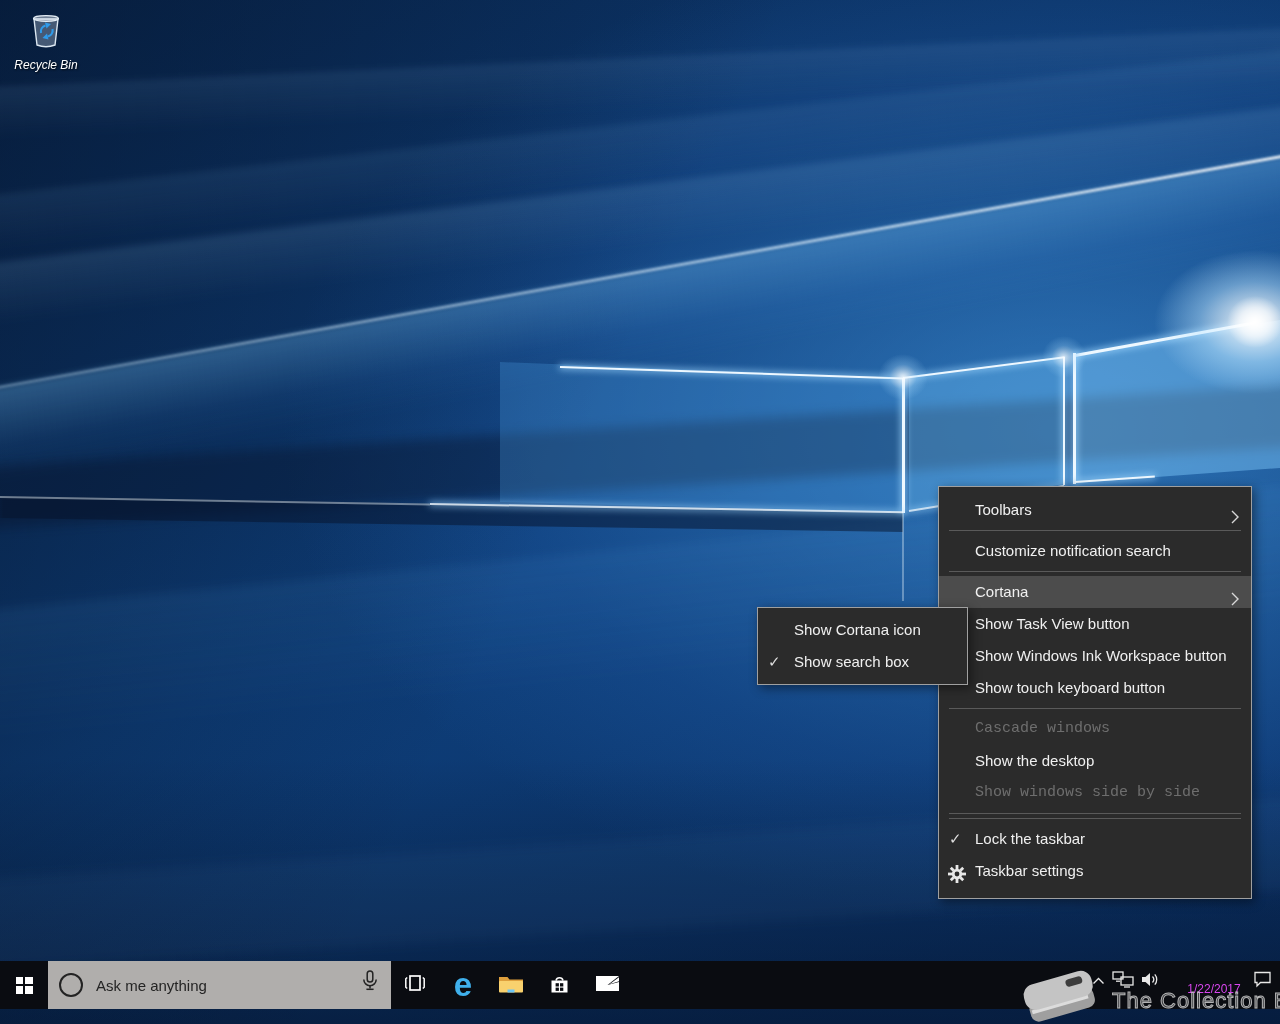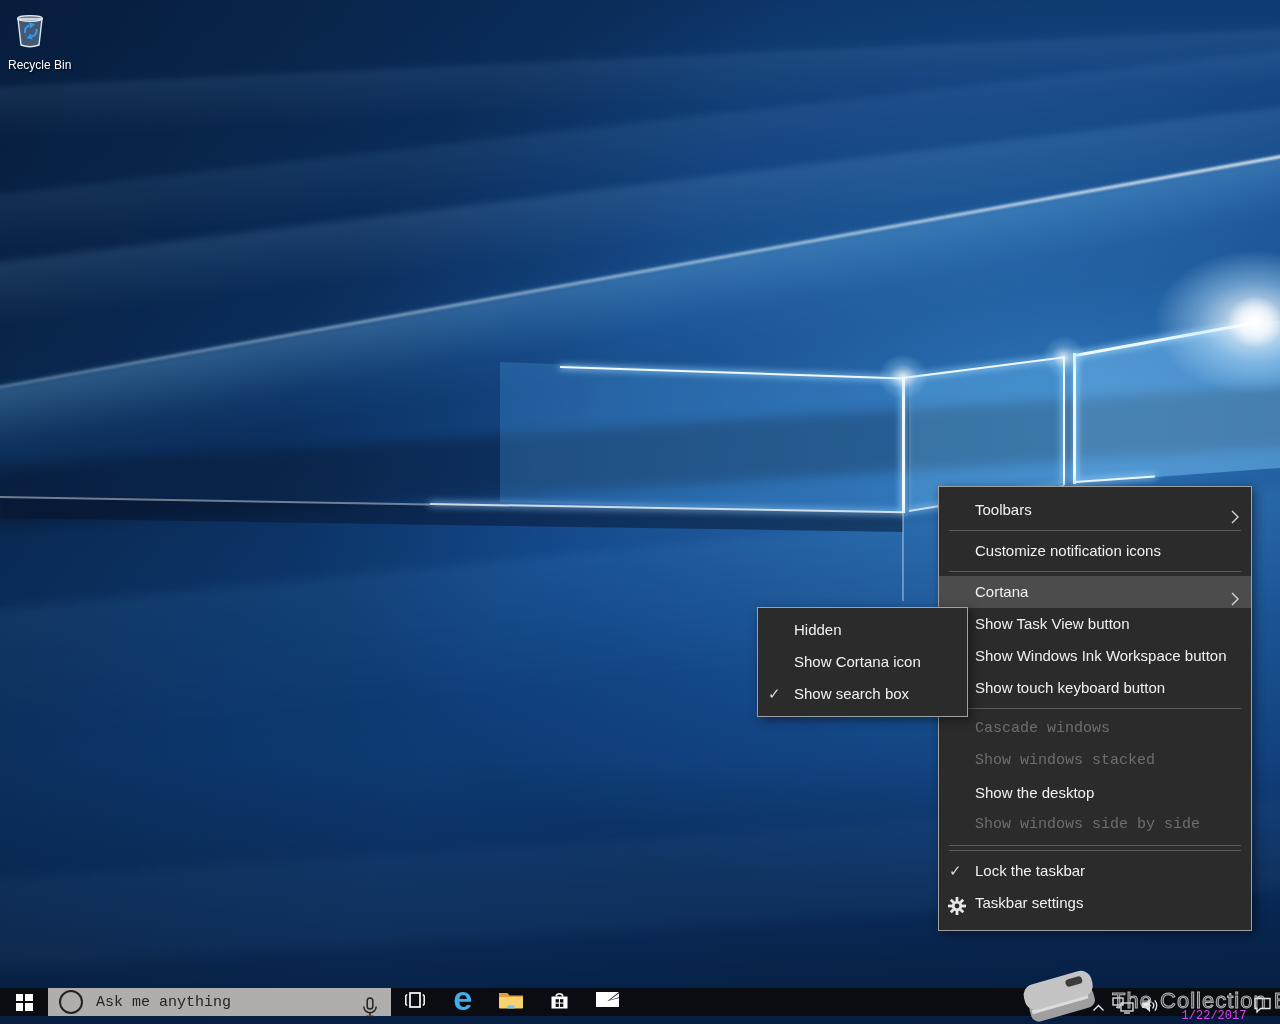--- a/index.html
+++ b/index.html
@@ -44,40 +44,40 @@
   .g-main{left:1115px;top:222px;width:280px;height:200px;
           background:radial-gradient(closest-side,rgba(255,255,255,.95),rgba(190,230,255,.45) 40%,rgba(0,0,0,0) 72%);}
   .g-core{left:1227px;top:296px;width:56px;height:52px;
           background:radial-gradient(closest-side,#ffffff,rgba(255,255,255,.6) 55%,rgba(0,0,0,0));}
   .g-knot{left:878px;top:354px;width:50px;height:46px;
           background:radial-gradient(closest-side,rgba(255,255,255,.8),rgba(170,220,255,.3) 55%,rgba(0,0,0,0));}
   .g-knot2{left:1042px;top:336px;width:44px;height:42px;
           background:radial-gradient(closest-side,rgba(255,255,255,.7),rgba(170,220,255,.25) 55%,rgba(0,0,0,0));}
 
   
-  .bin{position:absolute;left:8px;top:6px;width:76px;z-index:5;cursor:default;}
+  .bin{position:absolute;left:8px;top:6px;width:76px;text-align:center;z-index:5;cursor:default;font-style:italic;}
   .bin-label{margin-top:2px;color:#fff;font-size:12px;text-shadow:1px 1px 2px rgba(0,0,0,.85);}
 
   
   .menu{position:absolute;background:#2b2b2b;border:1px solid #a0a0a0;
         color:#f0f0f0;font-size:15px;box-sizing:border-box;
         box-shadow:3px 3px 10px rgba(0,0,0,.45);}
   .main-menu{left:938px;top:486px;width:314px;padding:7px 0 11px;z-index:40;}
   .sub-menu{left:757px;top:607px;width:211px;padding:6px 0;z-index:41;}
   .mi{height:32px;line-height:32px;padding-left:36px;position:relative;white-space:nowrap;}
   .mi.hl{background:#4c4c4c;}
   .mi.dis{color:#6e6e6e;font-family:Liberation Mono, monospace;}
   .sep{height:1px;background:#5a5a5a;margin:4px 10px;}
   .check{position:absolute;left:10px;top:0;width:22px;font-size:15px;color:#dedede;}
   .chev{position:absolute;right:11px;top:9px;}
   .gearwrap{position:absolute;left:9px;top:7px;}
 
   
-  .taskbar{position:absolute;left:0;bottom:8px;width:1280px;height:28px;background:#0a0c11;
-           display:flex;align-items:stretch;z-index:50;font-family:Liberation Mono, monospace;}
+  .taskbar{position:absolute;left:0;bottom:15px;width:1280px;height:48px;background:#0a0c11;
+           display:flex;align-items:stretch;z-index:50;}
   .start{width:48px;display:flex;align-items:center;justify-content:center;}
   .winlogo{width:17px;height:17px;display:grid;grid-template-columns:1fr 1fr;grid-template-rows:1fr 1fr;gap:2px;}
   .winlogo div{background:#fff;}
   .searchbox{width:343px;background:#b0aeac;display:flex;align-items:center;position:relative;}
   .c-circle{width:20px;height:20px;border:2.2px solid #232323;border-radius:50%;margin-left:11px;flex:none;}
   .search-text{margin-left:13px;color:#242424;font-size:15px;}
   .micwrap{position:absolute;right:11px;top:9px;}
   .tbtn{width:48px;display:flex;align-items:center;justify-content:center;}
   .edge-e{font-size:33px;font-weight:bold;color:#3fb0ec;line-height:1;transform:translateY(-1px);}
   .tray{position:absolute;right:2px;top:0;height:40px;display:flex;align-items:center;z-index:51;}
@@ -135,43 +135,40 @@
       <polygon points="21,16.5 27,18 22.5,22.5" fill="#2f9bea"></polygon>
       <path d="M28.5 23 a6.5 6.5 0 0 1-4.5 7.5" stroke="#2f9bea" stroke-width="2.2" fill="none"></path>
       <polygon points="24.5,33.5 18.5,32 23,27.5" fill="#2f9bea"></polygon>
     </svg>
   </span>
   <div class="bin-label">Recycle Bin</div>
 </div>
 
 <div class="menu sub-menu">
   <div class="mi">
-    <span>Hidden</span>
-  </div>
-  <div class="mi">
     <span>Show Cortana icon</span>
   </div>
   <div class="mi">
     <span class="check">✓</span>
     <span>Show search box</span>
   </div>
 </div>
 
 <div class="menu main-menu">
   <div class="mi">
     <span>Toolbars</span>
     <span class="chev">
       <svg width="9" height="14" viewBox="0 0 9 14">
           <polyline points="1,1 7,7 1,13" stroke="#d8d8d8" stroke-width="1.4" fill="none"></polyline>
         </svg>
     </span>
   </div>
   <div class="sep"></div>
   <div class="mi">
-    <span>Customize notification icons</span>
+    <span>Customize notification search</span>
   </div>
   <div class="sep"></div>
   <div class="mi hl">
     <span>Cortana</span>
     <span class="chev">
       <svg width="9" height="14" viewBox="0 0 9 14">
           <polyline points="1,1 7,7 1,13" stroke="#d8d8d8" stroke-width="1.4" fill="none"></polyline>
         </svg>
     </span>
   </div>
@@ -181,23 +178,20 @@
   </div>
   <div class="mi">
     <span>Show Windows Ink Workspace button</span>
   </div>
   <div class="mi">
     <span>Show touch keyboard button</span>
   </div>
   <div class="sep"></div>
   <div class="mi dis">
     <span>Cascade windows</span>
-  </div>
-  <div class="mi dis">
-    <span>Show windows stacked</span>
   </div>
   <div class="mi">
     <span>Show the desktop</span>
   </div>
   <div class="mi dis">
     <span>Show windows side by side</span>
   </div>
   <div class="sep"></div>
   <div class="sep"></div>
   <div class="mi">

